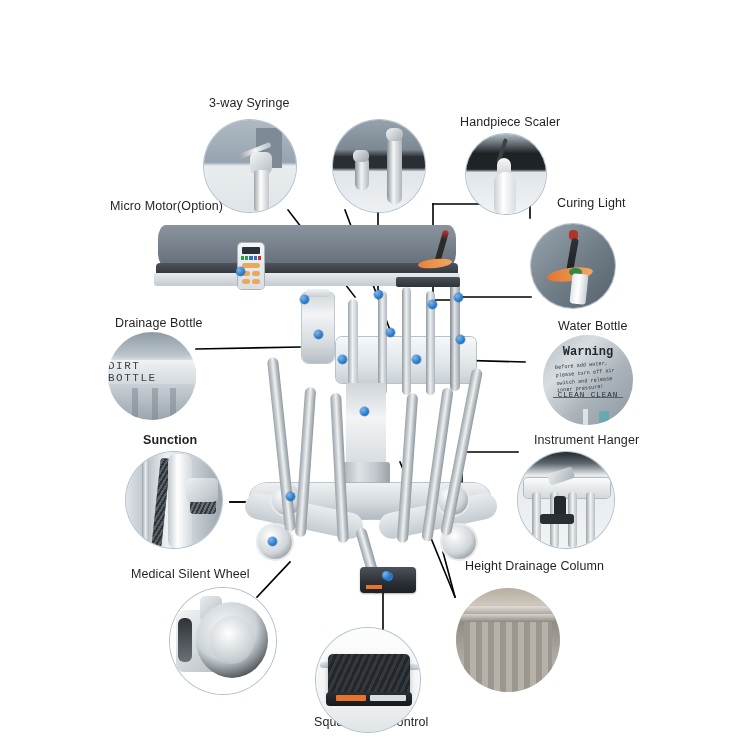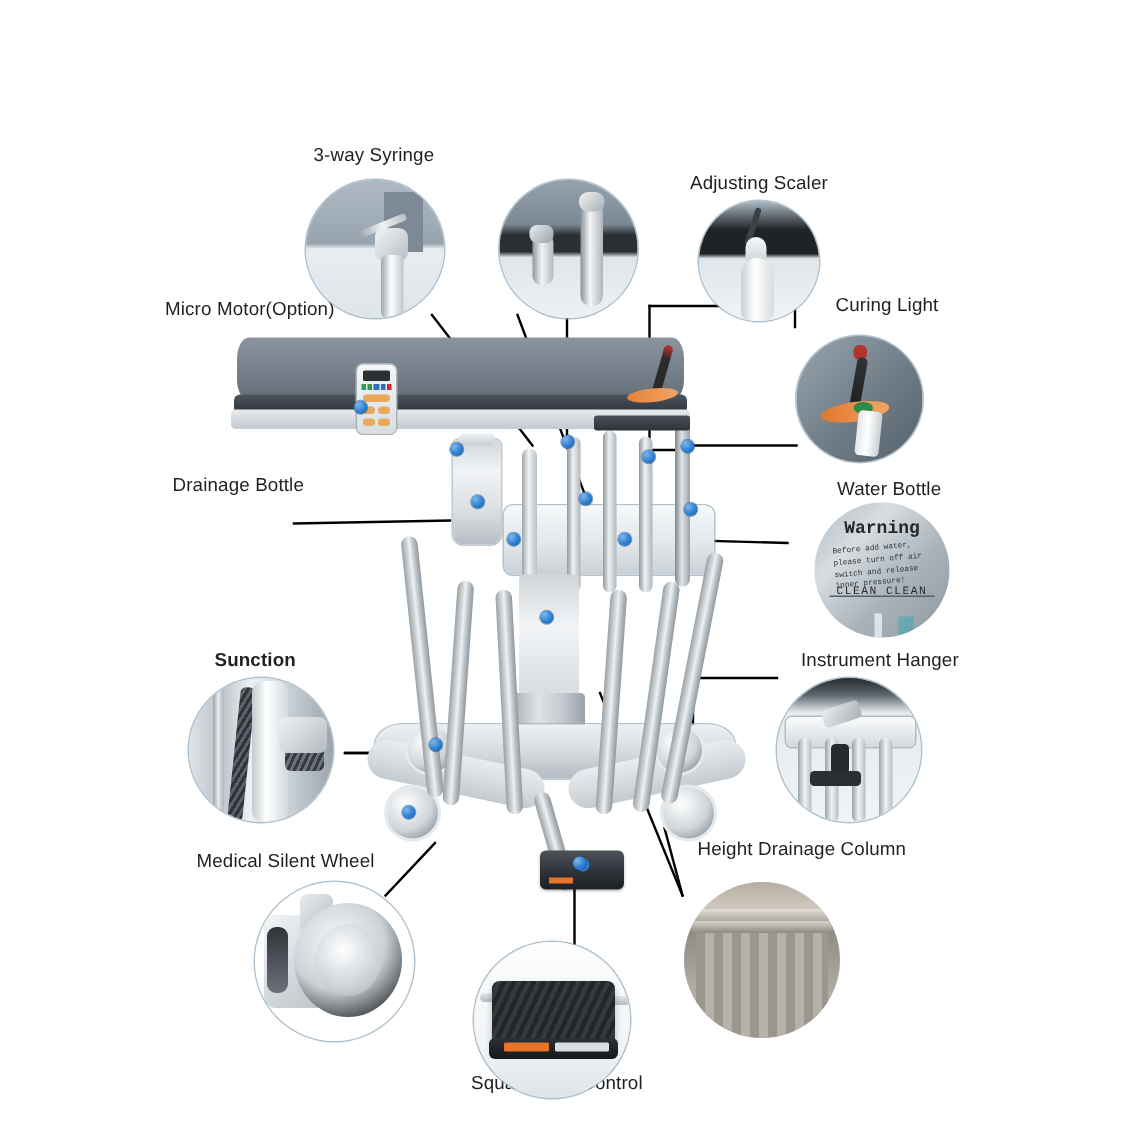--- a/index.html
+++ b/index.html
@@ -109,21 +109,21 @@
       <path d="M257,565 L290,530"></path>
 
       <path d="M455,565 L443,520"></path>
       <path d="M455,565 L400,430"></path>
 
       <path d="M383,600 L383,556"></path>
     </g>
   </svg>
 
   <div class="label" style="left:209px;top:65px;">3-way Syringe</div>
-  <div class="label" style="left:460px;top:84px;">Adjusting Scaler</div>
+  <div class="label" style="left:460px;top:84px;">Handpiece Scaler</div>
   <div class="label" style="left:557px;top:165px;">Curing Light</div>
   <div class="label" style="left:110px;top:168px;">Micro Motor(Option)</div>
   <div class="label" style="left:115px;top:285px;">Drainage Bottle</div>
   <div class="label" style="left:558px;top:288px;">Water Bottle</div>
   <div class="label" style="left:143px;top:402px;font-weight:bold;">Sunction</div>
   <div class="label" style="left:534px;top:402px;">Instrument Hanger</div>
   <div class="label" style="left:131px;top:536px;">Medical Silent Wheel</div>
   <div class="label" style="left:465px;top:528px;">Height Drainage Column</div>
   <div class="label" style="left:314px;top:684px;">Square Foot Control</div>
 
@@ -287,20 +287,32 @@
                   background:linear-gradient(180deg,#2f3337,#1d2124);transform:rotate(10deg);"></div>
       <div style="position:absolute;left:16px;top:44px;width:46px;height:13px;border-radius:50%;
                   background:linear-gradient(90deg,#e0762f,#f2a664);transform:rotate(-8deg);"></div>
       <div style="position:absolute;left:38px;top:44px;width:13px;height:8px;border-radius:50%;background:#2e8a46;"></div>
       <div style="position:absolute;left:40px;top:50px;width:16px;height:30px;border-radius:3px;
                   background:linear-gradient(90deg,#e3e7ea,#ffffff 45%,#c9cfd4);transform:rotate(6deg);"></div>
     </div>
   </div>
 
 
+  <div class="inset noring" style="left:108px;top:300px;width:88px;height:88px;">
+    <div class="inset-inner" style="background:linear-gradient(180deg,#8f9ba4 0%,#b9c3ca 26%,#e2e7ea 34%,#cdd4d9 56%,#9aa5ad 100%);">
+      <div style="position:absolute;left:0;top:28px;width:100%;height:24px;
+                  background:linear-gradient(180deg,#f0f2f3,#d4d9dd);
+                  display:flex;align-items:center;justify-content:center;">
+        <span style="font-family:'Liberation Mono',monospace;font-size:11px;letter-spacing:1.5px;color:#3c4248;">DIRT BOTTLE</span>
+      </div>
+      <div style="position:absolute;left:24px;top:56px;width:6px;height:32px;background:rgba(120,132,142,.5);"></div>
+      <div style="position:absolute;left:44px;top:56px;width:6px;height:32px;background:rgba(120,132,142,.5);"></div>
+      <div style="position:absolute;left:62px;top:56px;width:6px;height:32px;background:rgba(120,132,142,.5);"></div>
+    </div>
+  </div>
 
   <div class="inset noring" style="left:543px;top:303px;width:90px;height:90px;">
     <div class="inset-inner" style="background:linear-gradient(135deg,#b3bcc3 0%,#d7dde1 30%,#aab3ba 62%,#8d97a0 100%);">
       <div style="position:absolute;left:0;right:0;top:10px;text-align:center;
                   font-family:'Liberation Mono',monospace;font-size:12px;font-weight:bold;color:#23282d;">Warning</div>
       <div style="position:absolute;left:13px;right:10px;top:27px;
                   font-family:'Liberation Mono',monospace;font-size:5.2px;line-height:1.5;
                   color:#30363b;transform:rotate(-5deg);">Before add water, please turn off air switch and release inner pressure!</div>
       <div style="position:absolute;left:10px;right:10px;top:62px;height:1px;background:#565e66;"></div>
       <div style="position:absolute;left:0;right:0;top:56px;text-align:center;

